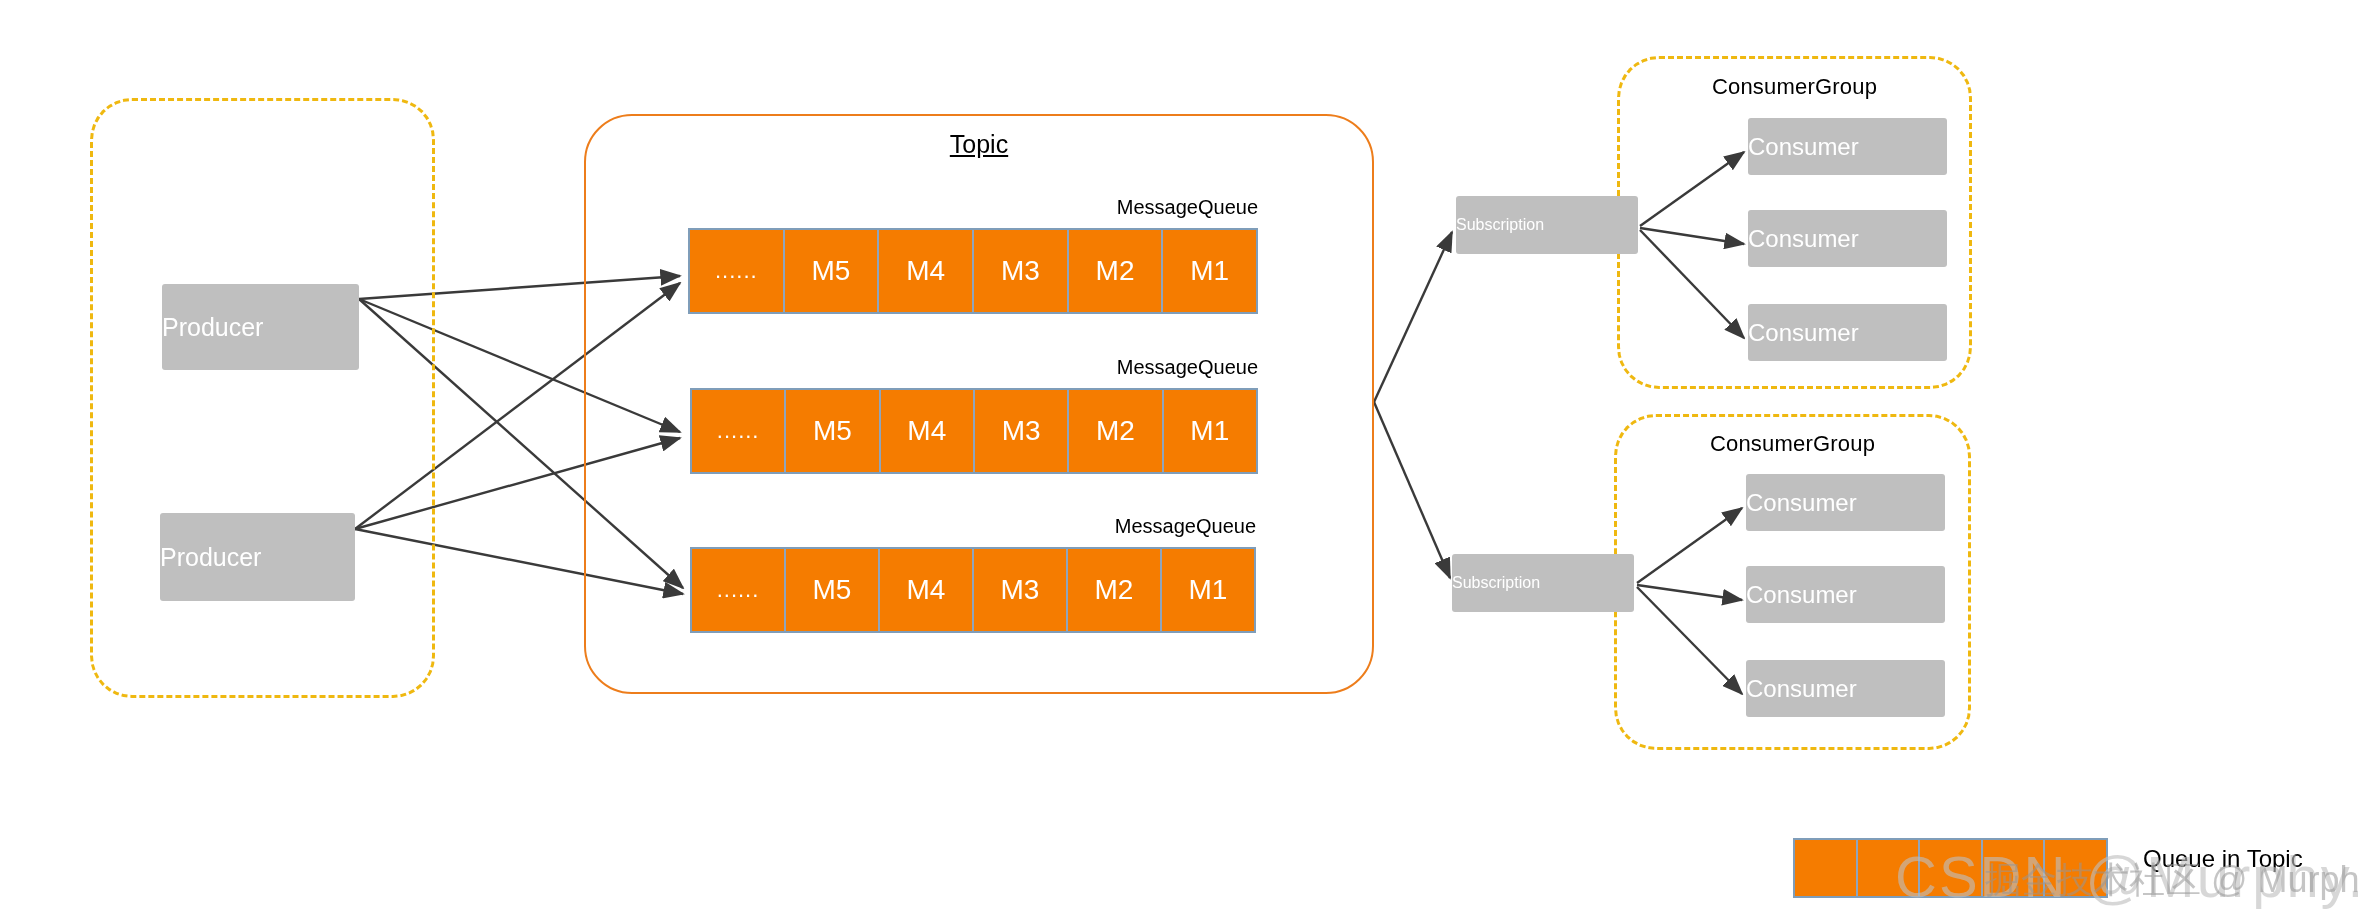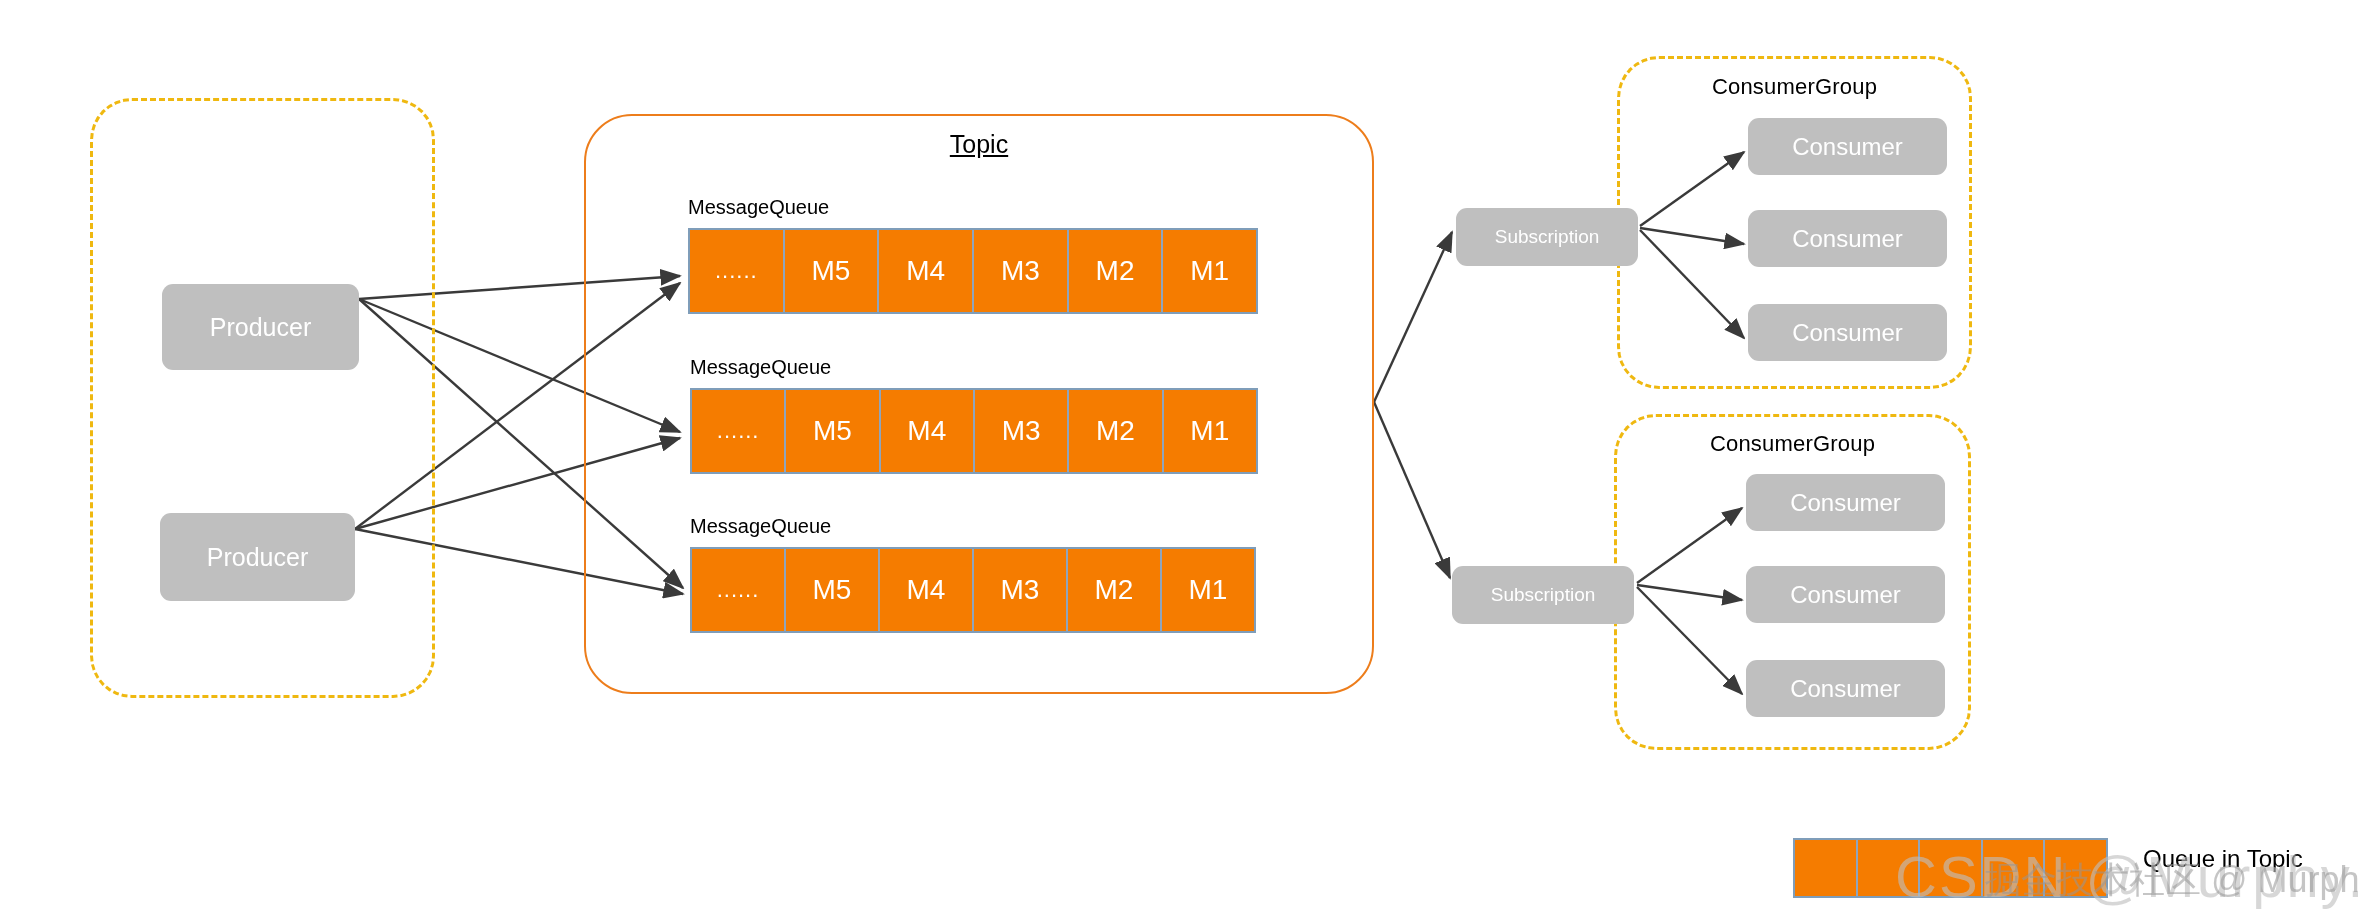--- a/index.html
+++ b/index.html
@@ -58,39 +58,38 @@
     text-align: center;
     font-size: 25px;
     color: #000000;
     font-weight: 400;
   }
 
   
   .node-box {
     position: absolute;
     background: #BFBFBF;
-    border-radius: 11px;
+    border-radius: 3px;
     box-sizing: border-box;
     display: flex;
     align-items: center;
-    justify-content: center;
     color: #ffffff;
     font-weight: 400;
     white-space: nowrap;
   }
   .node-producer { font-size: 25px; margin-top: 28px; }
-  .node-subscription { font-size: 19px; margin-top: 12px; }
+  .node-subscription { font-size: 16px; }
   .node-consumer { font-size: 24px; }
 
   
   .queue-wrap { position: absolute; }
   .queue-label {
     position: absolute;
     width: 100%;
-    text-align: left;
+    text-align: right;
     font-size: 20px;
     color: #000000;
     top: -32px;
   }
   .queue-strip {
     position: absolute;
     display: flex;
     border: 2px solid #7F9DB9;
     box-sizing: border-box;
     background: #F57C00;

